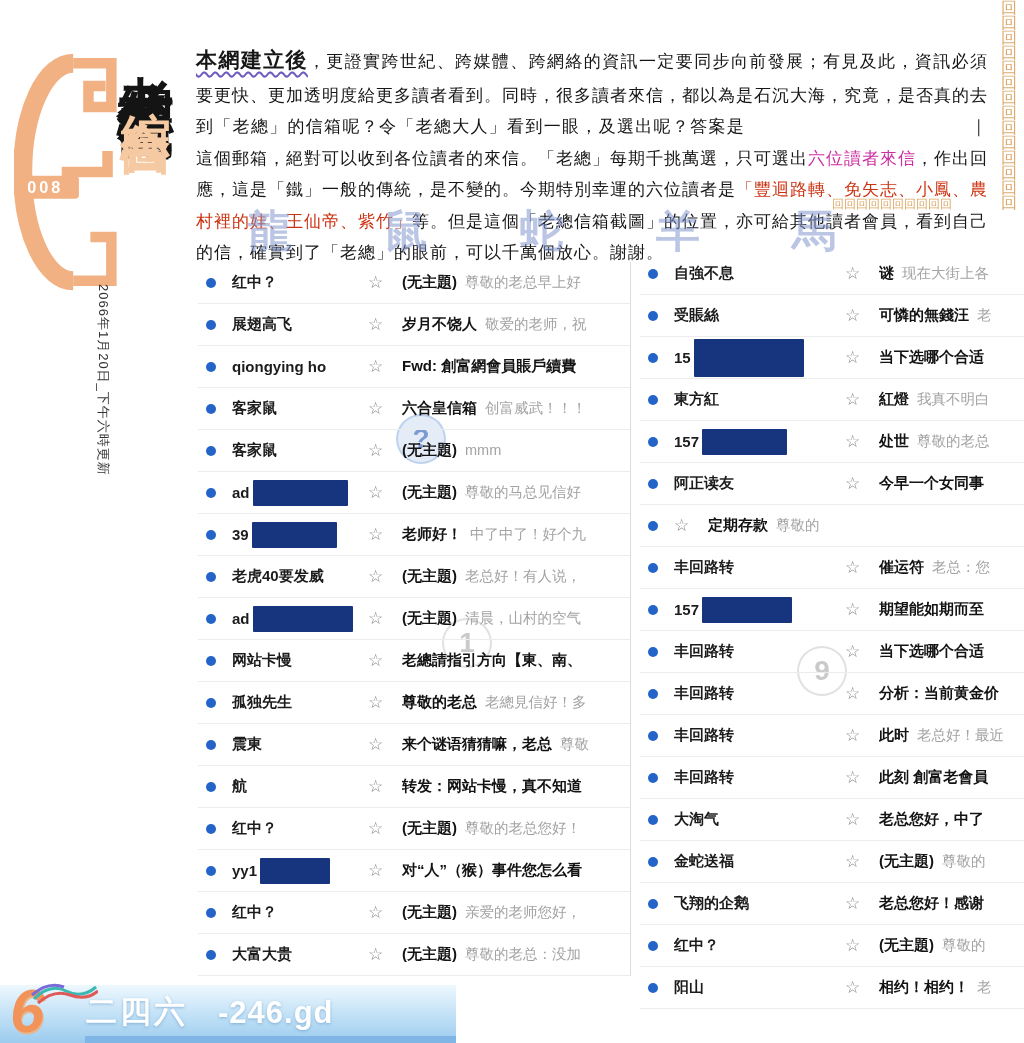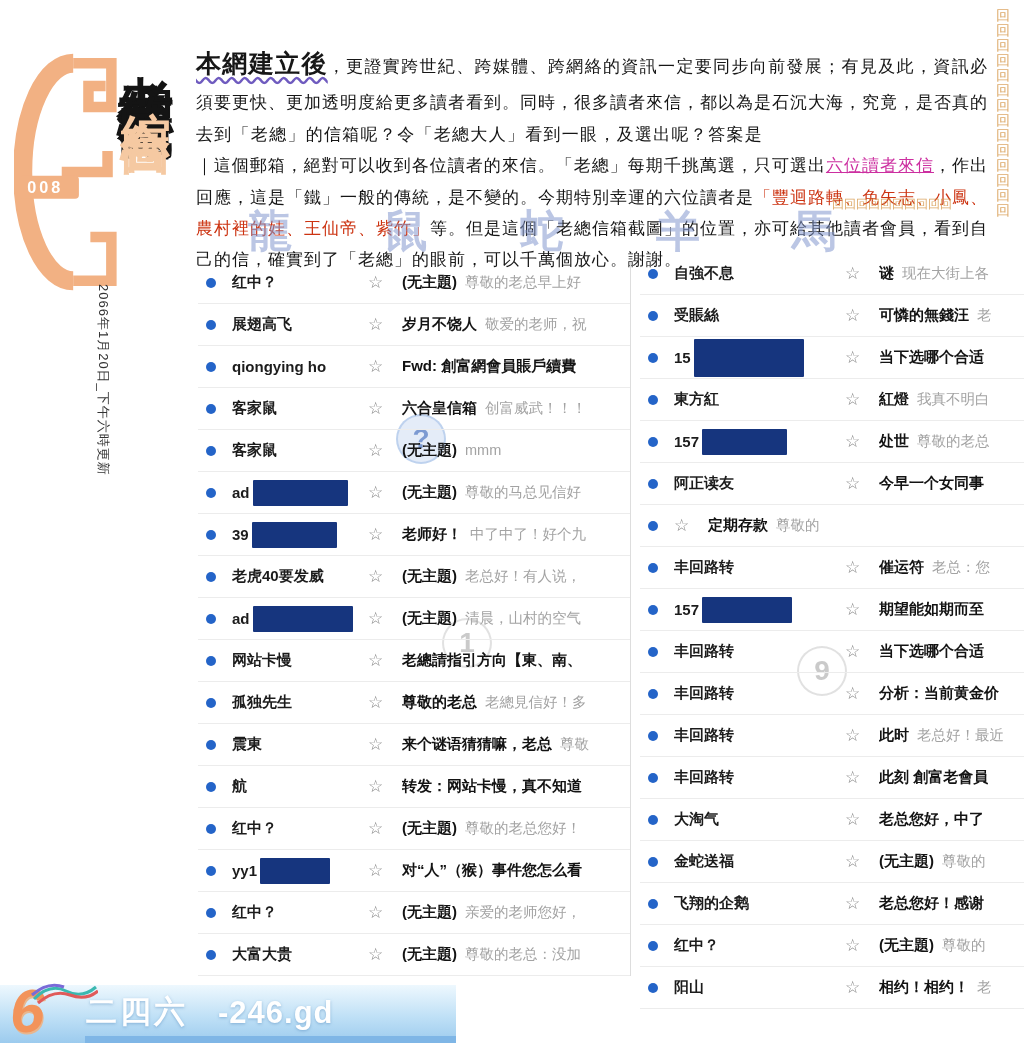--- a/index.html
+++ b/index.html
@@ -13,29 +13,29 @@
           font-family:"Liberation Serif",serif;font-weight:900;
           font-size:56px;line-height:1.0;letter-spacing:7px;color:#141414;}
   .vtitle .sub{color:var(--accent-light);font-size:50px;letter-spacing:9px;}
   .vdate{position:absolute;left:112px;top:284px;width:320px;
          transform:rotate(90deg);transform-origin:0 0;
          font-size:13px;color:#333;letter-spacing:1px;white-space:nowrap;}
   
   .intro{position:absolute;left:196px;top:24px;width:792px;
          font-family:"Liberation Serif",serif;font-size:17px;line-height:1.85;
          color:#161616;letter-spacing:1px;text-align:justify;}
-  .intro .lead{font-size:25px;font-weight:bold;
+  .intro .lead{font-size:21px;font-weight:bold;
          text-decoration:underline;text-decoration-style:wavy;
          text-decoration-color:#6f5bbf;text-underline-offset:4px;}
   .intro .gap{display:inline-block;width:225px;}
-  .intro .pink{color:var(--highlight-pink);text-decoration:underline;}
+  .intro .pink{color:var(--highlight-pink);}
   .intro .red{color:var(--winners-red);}
   
-  .meander-v{position:absolute;right:2px;top:8px;width:26px;height:216px;
-             color:var(--accent);font-size:14px;line-height:15px;text-align:left;
+  .meander-v{position:absolute;right:2px;top:0;width:26px;height:216px;
+             color:var(--accent);font-size:16px;line-height:15px;text-align:center;
              word-break:break-all;opacity:.85;}
   .meander-h{position:absolute;right:30px;top:196px;width:162px;height:18px;
              color:var(--accent);font-size:12px;line-height:16px;letter-spacing:0;
              white-space:nowrap;overflow:hidden;opacity:.85;}
   
   .zodiac{position:absolute;left:248px;top:202px;width:588px;display:flex;
           justify-content:space-between;font-family:"Liberation Serif",serif;
           font-size:44px;font-weight:bold;color:rgba(132,152,206,.55);}
   
   .bubble{position:absolute;width:46px;height:46px;border-radius:50%;

